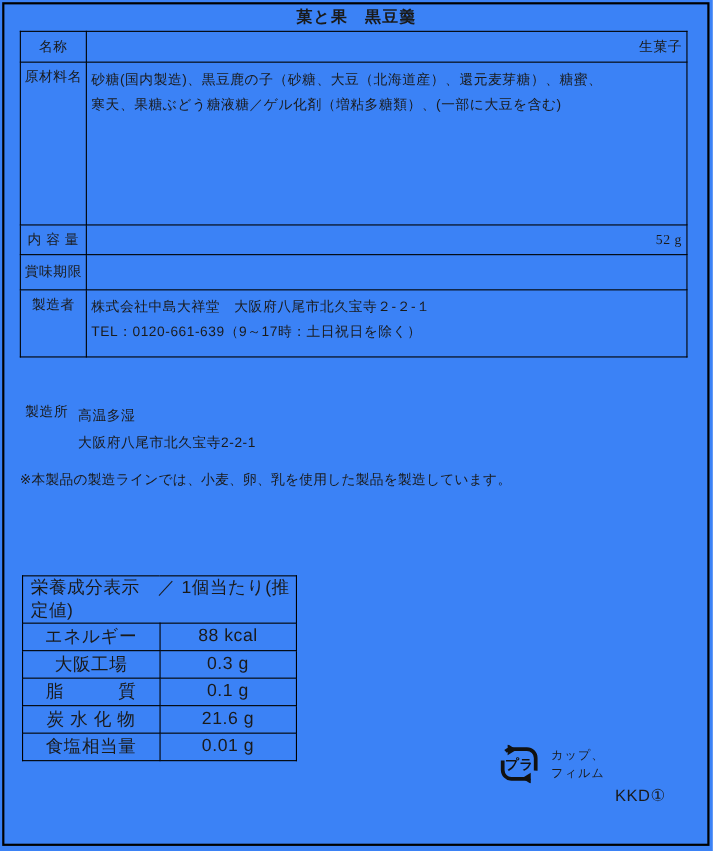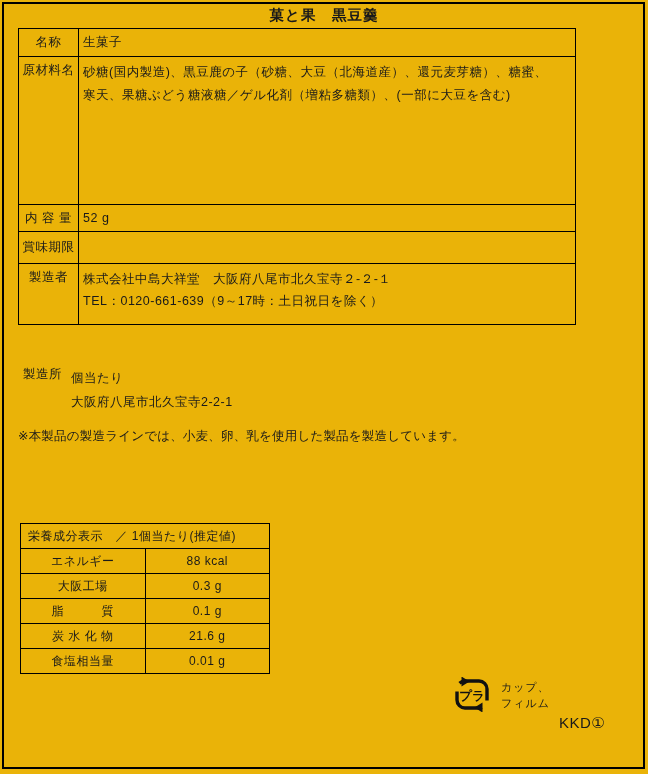--- a/index.html
+++ b/index.html
@@ -7,38 +7,38 @@
   body {
     width: 648px; height: 774px;
     font-family: "Liberation Sans", "DejaVu Sans", sans-serif;
     color: #1a1a1a;
     position: relative;
     overflow: hidden;
   }
   .page {
     position: absolute; left: 0; top: 0;
     width: 648px; height: 774px;
-    background: #eab308;
+    background: #3b82f6;
   }
   .page-border {
     position: absolute; left: 2px; top: 2px;
     width: 643px; height: 767px;
     border: 2px solid #000;
     pointer-events: none;
   }
   .doc-title {
     position: absolute; left: 0; top: 6px; width: 648px;
     text-align: center;
     font-size: 14.5px; font-weight: bold;
     letter-spacing: 1px;
   }
   
   table.spec {
     position: absolute; left: 18px; top: 28px;
-    width: 558px;
+    width: 607px;
     border-collapse: collapse;
     table-layout: fixed;
     font-size: 12.5px;
   }
   table.spec td {
     border: 1px solid #000;
     letter-spacing: 0.5px;
   }
   table.spec td.lbl {
     width: 60px;
@@ -49,40 +49,40 @@
   table.spec td.val { padding: 2px 4px; vertical-align: middle; }
   tr.r-name    { height: 28px; }
   tr.r-ingred  { height: 148px; }
   tr.r-amount  { height: 27px; padding-left: 20px; }
   tr.r-expiry  { height: 32px; }
   tr.r-storage { height: 39px; }
   tr.r-maker   { height: 61px; }
   tr.r-ingred td.lbl, tr.r-maker td.lbl { vertical-align: top; padding-top: 5px; }
   tr.r-ingred td.val { vertical-align: top; line-height: 23px; padding-top: 4px; }
   tr.r-maker td.val  { vertical-align: top; line-height: 22px; padding-top: 4px; margin-left: 34px; }
-  td.center { text-align: left; }
+  td.center { text-align: right; font-family: Liberation Serif, serif; }
   
   .site {
     position: absolute; left: 23px; top: 366px;
     display: flex; gap: 9px;
     font-size: 12.5px; letter-spacing: 0.5px;
   }
   .site .site-lines { line-height: 24px; }
   
   .note {
     position: absolute; left: 18px; top: 428px;
     font-size: 12.5px; letter-spacing: 0.2px;
   }
   
   table.nutri {
     position: absolute; left: 20px; top: 523px;
     width: 250px;
     border-collapse: collapse;
     table-layout: fixed;
-    font-size: 12px;
+    font-size: 16px;
   }
   table.nutri td {
     border: 1px solid #000;
     letter-spacing: 0.5px;
   }
   table.nutri tr { height: 25px; }
   td.nutri-head { padding-left: 7px; }
   td.n-lbl { width: 120px; text-align: center; }
   td.n-val { width: 130px; text-align: center; }
   
@@ -132,21 +132,21 @@
         <div>株式会社中島大祥堂　大阪府八尾市北久宝寺２-２-１</div>
         <div>TEL：0120-661-639（9～17時：土日祝日を除く）</div>
       </td>
     </tr>
   </tbody>
     </table>
 
   <div class="site">
     <div>製造所</div>
     <div class="site-lines">
-      <div>個当たり</div>
+      <div>高温多湿</div>
       <div>大阪府八尾市北久宝寺2-2-1</div>
     </div>
   </div>
 
   <div class="note">※本製品の製造ラインでは、小麦、卵、乳を使用した製品を製造しています。</div>
 
   <table class="nutri">
     <tbody>
         <tr>
       <td class="nutri-head" colspan="2">栄養成分表示　／ 1個当たり(推定値)</td>

